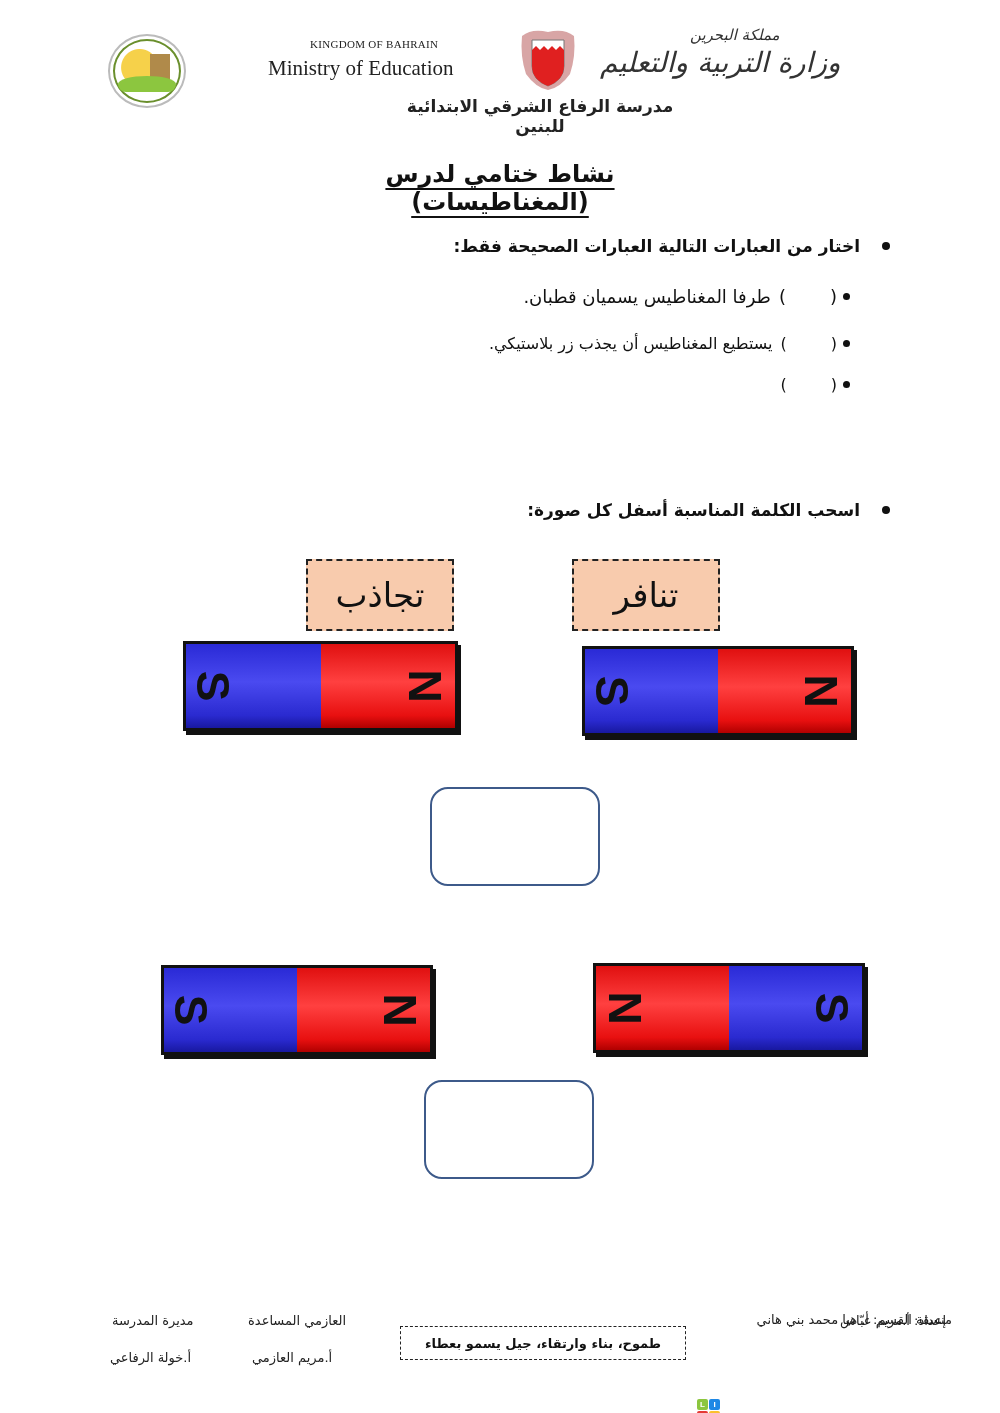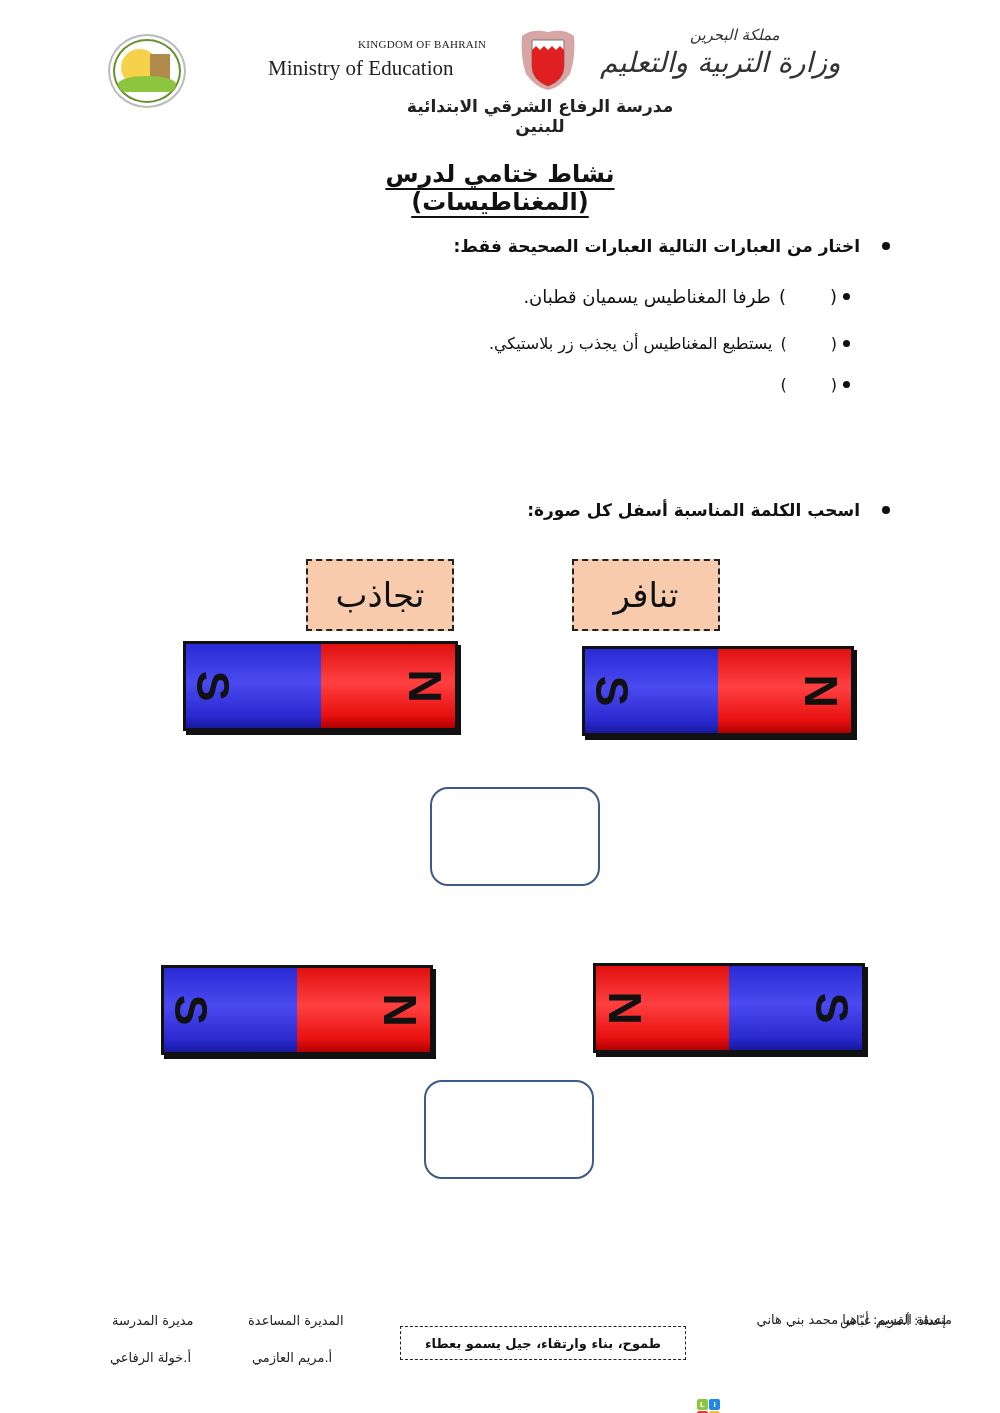--- a/index.html
+++ b/index.html
@@ -5,21 +5,21 @@
   html, body { margin: 0; padding: 0; background: #ffffff; }
   body { width: 1000px; height: 1413px; position: relative; overflow: hidden; font-family: "DejaVu Sans", sans-serif; color: #111; }
   .abs { position: absolute; }
   .rtl { direction: rtl; }
 
   
   .school-logo { left: 108px; top: 34px; width: 74px; height: 70px; border-radius: 50%; border: 2px solid #bbb; background: radial-gradient(circle at 40% 45%, #f6d14a 0 18px, #fff 19px); overflow: hidden; }
   .school-logo .hill { position: absolute; left: 8px; right: 8px; bottom: 14px; height: 16px; background: #8cc63f; border-radius: 50% 50% 8px 8px; }
   .school-logo .tower { position: absolute; left: 40px; top: 18px; width: 20px; height: 28px; background: #b08a4a; }
   .school-logo .ring { position: absolute; inset: 3px; border-radius: 50%; border: 2px solid #6a8f2d; }
-  .kingdom { left: 310px; top: 38px; font-family: "Liberation Serif", serif; font-size: 11px; letter-spacing: 0.3px; color: #222; margin-left: 48px; }
+  .kingdom { left: 310px; top: 38px; font-family: "Liberation Serif", serif; font-size: 11px; letter-spacing: 0.3px; color: #222; }
   .ministry { left: 268px; top: 56px; font-family: "Liberation Serif", serif; font-size: 21px; color: #222; }
   .emblem { left: 516px; top: 26px; width: 64px; height: 66px; }
   .ar-kingdom { left: 690px; top: 26px; font-family: "DejaVu Serif", serif; font-size: 15px; color: #333; font-style: italic; }
   .ar-ministry { left: 600px; top: 46px; font-family: "DejaVu Serif", serif; font-size: 28px; color: #333; font-style: italic; letter-spacing: 1px; }
   .school-name { left: 380px; top: 96px; width: 320px; text-align: center; font-size: 17px; font-weight: bold; color: #222; }
 
   
   .title { left: 300px; top: 160px; width: 400px; text-align: center; font-size: 24px; font-weight: bold; text-decoration: underline; text-underline-offset: 6px; }
 
   
@@ -173,21 +173,21 @@
     </div>
   <div class="pole s">
       <span class="letter">S</span>
     </div>
 </div>
 
 <div class="abs drop drop2"></div>
 
 <div class="abs foot f-principal-title rtl">مديرة المدرسة</div>
 <div class="abs foot f-principal-name rtl">أ.خولة الرفاعي</div>
-<div class="abs foot f-asst-title rtl">المديرة المساعدة</div>
+<div class="abs foot f-asst-title rtl">العازمي المساعدة</div>
 <div class="abs foot f-asst-name rtl">أ.مريم العازمي</div>
 <div class="abs motto rtl">طموح، بناء وارتقاء، جيل يسمو بعطاء</div>
 <div class="abs foot f-prep rtl">إعداد: أ.مريم عبّاس</div>
 <div class="abs foot f-coord rtl">منسقة القسم: أ. هيا محمد بني هاني</div>
 
 <div class="abs lw">
   <div class="lw-grid">
     <span style="background:#8cc63f">L</span>
     <span style="background:#1e88e5">I</span>
     <span style="background:#e53935">V</span>

